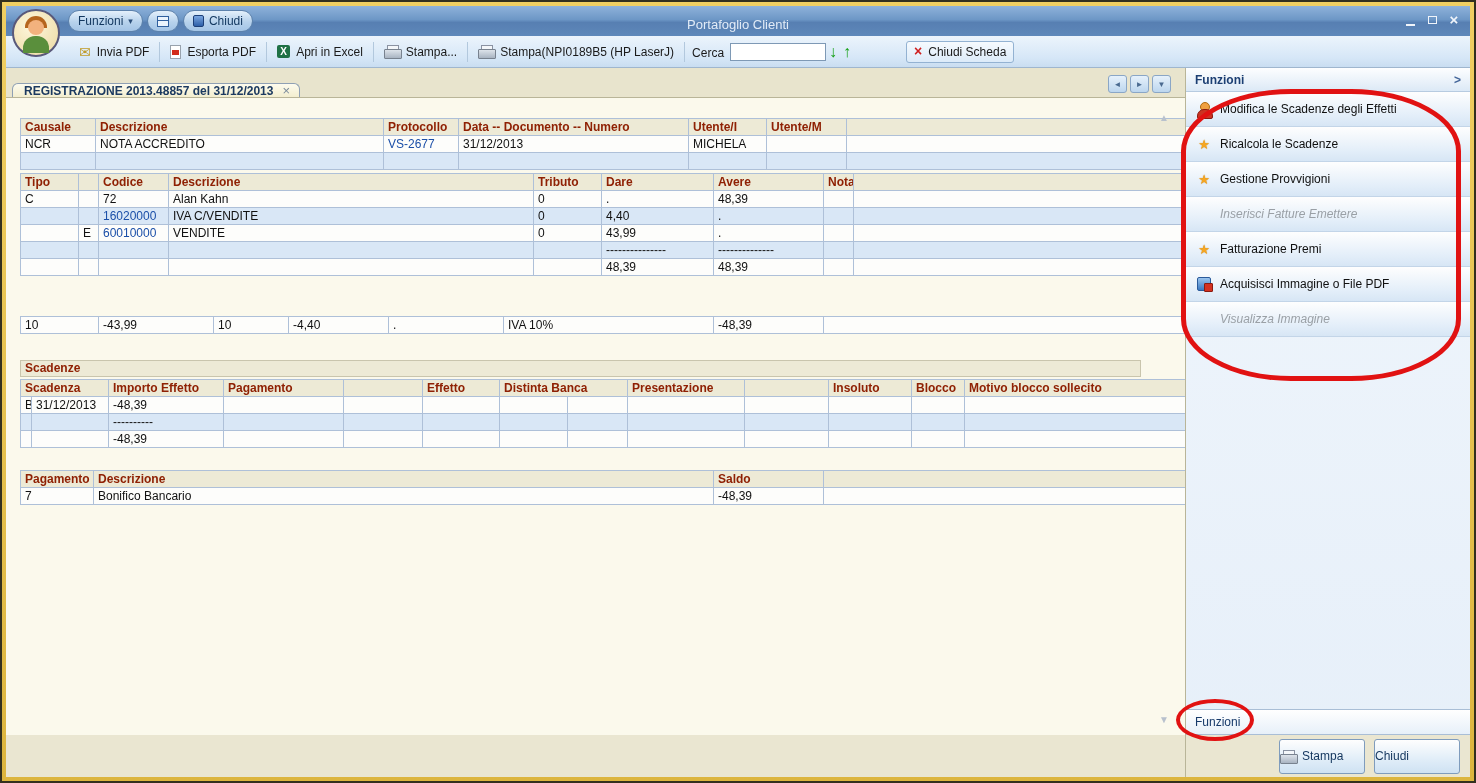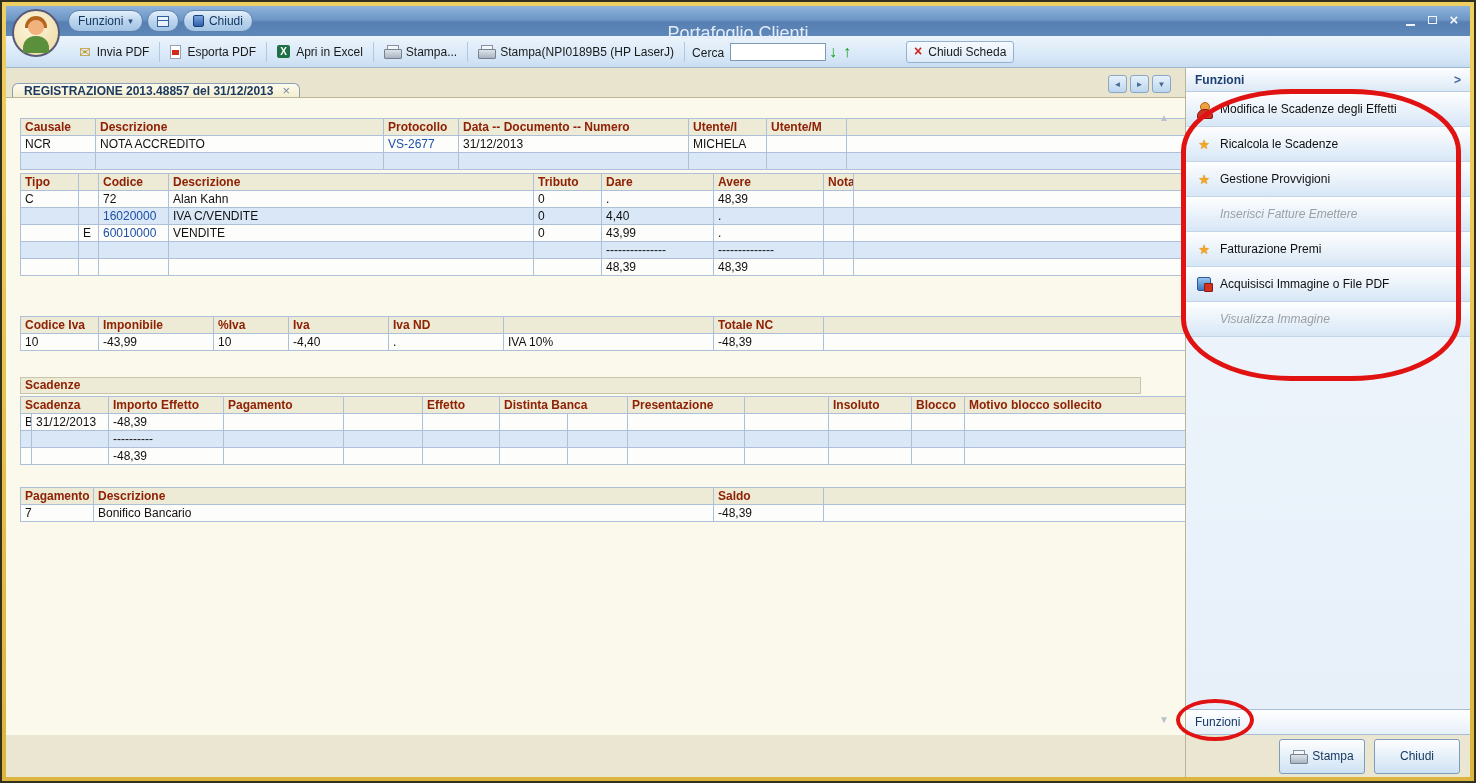--- a/index.html
+++ b/index.html
@@ -18,21 +18,21 @@
   .av-head{position:absolute;left:14px;top:9px;width:16px;height:15px;border-radius:50%;background:#f2b27e}
   .av-body{position:absolute;left:9px;top:25px;width:26px;height:17px;border-radius:12px 12px 0 0;background:#5a8f3c}
   .pillbar{display:flex;gap:4px;margin-left:62px;align-items:center}
   .pill{display:flex;align-items:center;gap:5px;height:22px;padding:0 9px;border:1px solid #5d82ac;border-radius:11px;
         background:linear-gradient(180deg,#e4f0fb,#b7d2ec 55%,#a3c4e6);font-size:12px;color:#12375f;cursor:default}
   .pill .caret{font-size:9px;color:#2a4d78}
   .icon-panel{display:inline-block;width:12px;height:11px;border:1px solid #2f5f9e;background:#eaf3fc;position:relative}
   .icon-panel::after{content:"";position:absolute;left:0;right:0;top:3px;height:1px;background:#2f5f9e}
   .icon-door{display:inline-block;width:11px;height:12px;background:linear-gradient(#7aa6e0,#2d5fa8);
              border:1px solid #1c3f78;border-radius:2px}
-  .title{position:absolute;left:50%;top:12px;transform:translateX(-50%);line-height:30px;color:#e2ebf7;font-size:18px}
+  .title{position:absolute;left:50%;top:4px;transform:translateX(-50%);line-height:30px;color:#e2ebf7;font-size:13px}
   .winctl{position:absolute;right:6px;top:5px;display:flex;gap:2px}
   .wbtn{width:20px;height:18px;display:flex;align-items:center;justify-content:center;border-radius:2px;cursor:default}
   .glyph-min{width:9px;height:2px;background:#f0f4fa;margin-top:9px}
   .glyph-max{width:9px;height:8px;border:1px solid #f0f4fa}
   .glyph-close{color:#f0f4fa;font-size:15px;font-weight:bold;line-height:16px}
 
   
   .toolbar{flex:0 0 32px;background:linear-gradient(180deg,#ecf4fc,#d6e7f7 70%,#c9ddf1);
            border-bottom:1px solid #9fb6ce;display:flex;align-items:center;padding-left:66px;color:#1a1a1a}
   .tbtn{display:flex;align-items:center;gap:6px;padding:3px 7px;border-radius:3px;cursor:pointer;white-space:nowrap}
@@ -104,21 +104,21 @@
   .icon-person::after{content:"";position:absolute;left:0;top:7px;width:14px;height:8px;border-radius:7px 7px 2px 2px;
                       background:#cc3322;border:1px solid #8a1a10}
   .icon-image{position:relative;width:14px;height:14px;display:inline-block;border-radius:2px;
               background:linear-gradient(#9ac4ee,#3a78c0);border:1px solid #2a5a9a}
   .icon-image::after{content:"";position:absolute;right:-3px;bottom:-2px;width:7px;height:7px;background:#d43020;
                      border:1px solid #8a1a10;border-radius:1px}
   .sb-fill{flex:1}
   .sb-funzbar{flex:0 0 26px;display:flex;align-items:center;padding:0 9px;color:#173a6a;cursor:pointer;
               background:linear-gradient(180deg,#ffffff,#e7f0f9);border-top:1px solid #a9bed6;border-bottom:1px solid #a9bed6}
   .sb-bottom{flex:0 0 42px;background:#eae6d1;display:flex;align-items:center;justify-content:flex-end;gap:9px;padding:0 10px}
-  .btn{min-width:86px;height:35px;display:flex;align-items:center;justify-content:center;gap:6px;cursor:pointer;
+  .btn{min-width:86px;height:35px;display:flex;align-items:center;gap:6px;cursor:pointer;
        border:1px solid #7f9cbd;border-radius:3px;color:#14365e;
        background:linear-gradient(180deg,#fefefe,#e0edf8 60%,#cfe2f3)}
 
   
   .ann-oval{position:absolute;left:1179px;top:87px;width:280px;height:292px;border:5px solid #e11212;
             border-radius:110px/62px;pointer-events:none;z-index:30}
   .ann-circle{position:absolute;left:1174px;top:697px;width:78px;height:42px;border:4px solid #e11212;
               border-radius:50%;pointer-events:none;z-index:30}
 </style>
 </head>
@@ -353,30 +353,20 @@
                 <col style="width:78px">
                 <col style="width:115px">
                 <col style="width:75px">
                 <col style="width:100px">
                 <col style="width:115px">
                 <col style="width:210px">
                 <col style="width:110px">
                 <col>
               </colgroup>
             <tbody>
-              <tr>
-                <th>Codice Iva</th>
-                <th class="r">Imponibile</th>
-                <th class="r">%Iva</th>
-                <th class="r">Iva</th>
-                <th class="r">Iva ND</th>
-                <th></th>
-                <th class="r">Totale NC</th>
-                <th></th>
-              </tr>
               <tr>
                 <td>10</td>
                 <td class="r">-43,99</td>
                 <td class="r">10</td>
                 <td class="r">-4,40</td>
                 <td class="r">.</td>
                 <td>IVA 10%</td>
                 <td class="r">-48,39</td>
                 <td></td>
               </tr>

